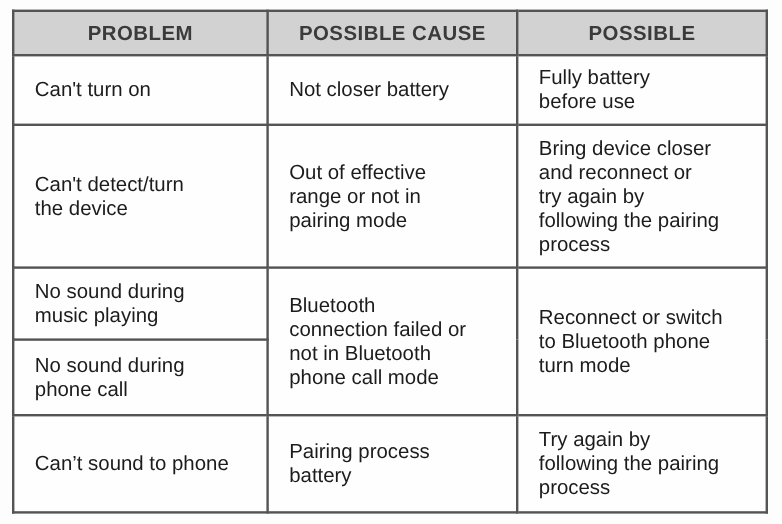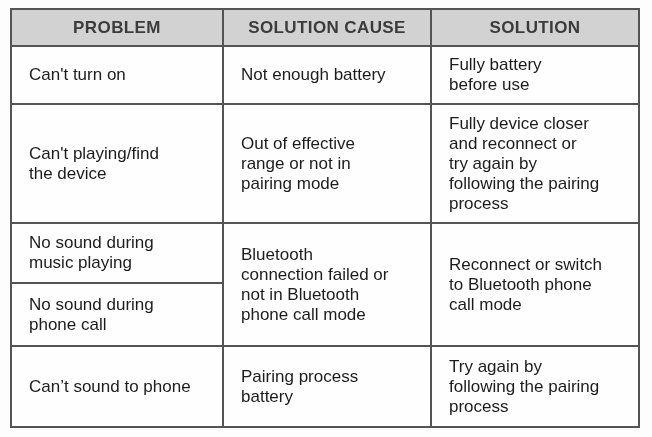--- a/index.html
+++ b/index.html
@@ -61,53 +61,53 @@
 <div class="page">
   <table class="trouble">
     <colgroup>
       <col class="c1">
       <col class="c2">
       <col class="c3">
     </colgroup>
     <thead>
       <tr class="row-header">
         <th>PROBLEM</th>
-        <th>SOLUTION CAUSE</th>
-        <th>SOLUTION</th>
+        <th>POSSIBLE CAUSE</th>
+        <th>POSSIBLE</th>
       </tr>
     </thead>
     <tbody>
       <tr class="row-1">
         <td>Can't turn on</td>
-        <td>Not enough battery</td>
+        <td>Not closer battery</td>
         <td>Fully battery
 before use</td>
       </tr>
       <tr class="row-2">
-        <td>Can't playing/find
+        <td>Can't detect/turn
 the device</td>
         <td>Out of effective
 range or not in
 pairing mode</td>
-        <td>Fully device closer
+        <td>Bring device closer
 and reconnect or
 try again by
 following the pairing
 process</td>
       </tr>
       <tr class="row-3a">
         <td>No sound during
 music playing</td>
         <td rowspan="2">Bluetooth
 connection failed or
 not in Bluetooth
 phone call mode</td>
         <td rowspan="2">Reconnect or switch
 to Bluetooth phone
-call mode</td>
+turn mode</td>
       </tr>
       <tr class="row-3b">
         <td>No sound during
 phone call</td>
       </tr>
       <tr class="row-4">
         <td>Can’t sound to phone</td>
         <td>Pairing process
 battery</td>
         <td>Try again by

